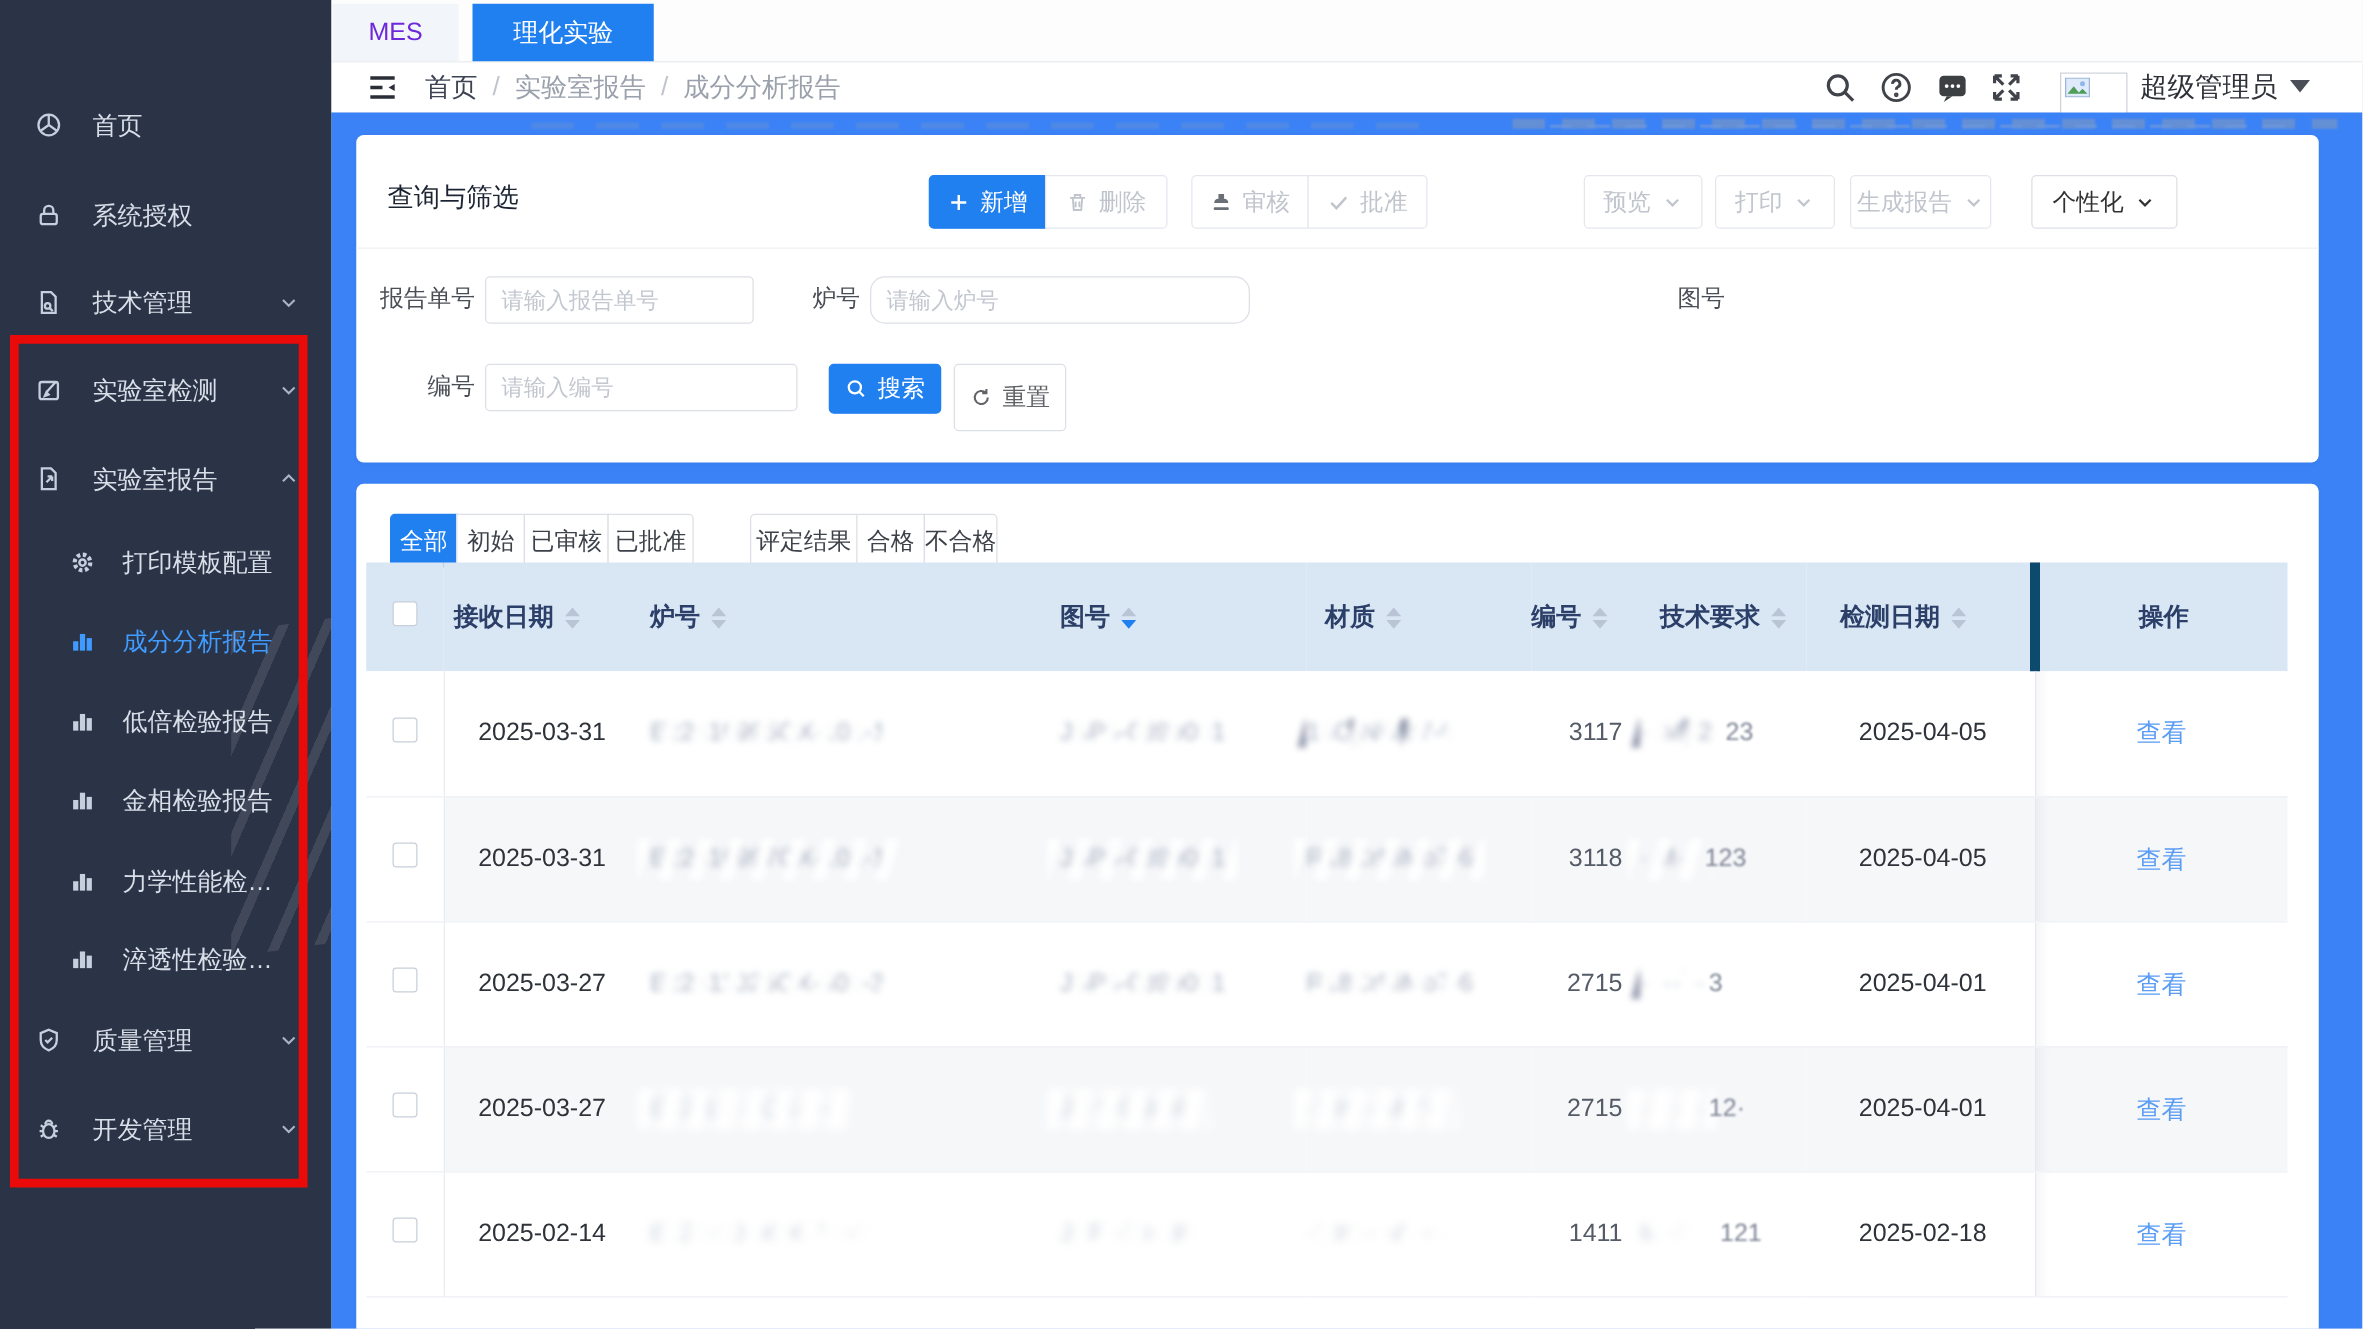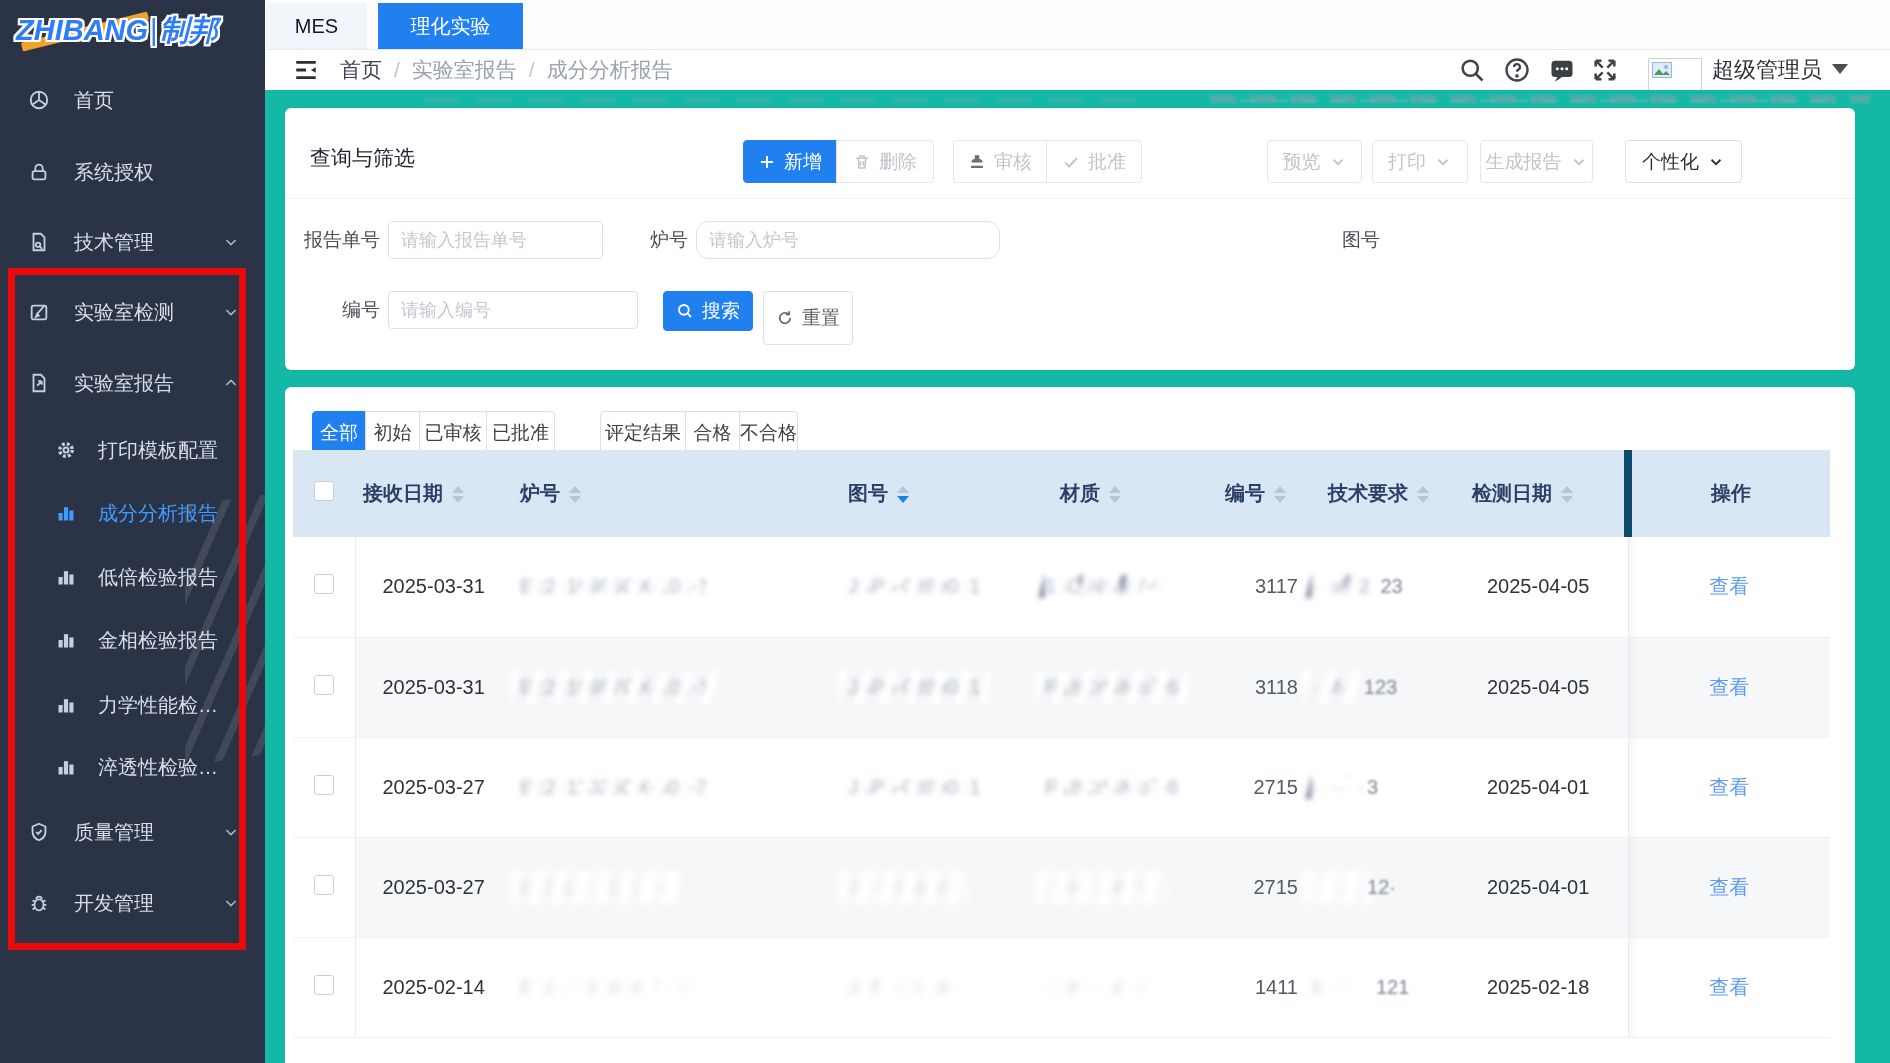--- a/index.html
+++ b/index.html
@@ -26,37 +26,37 @@
     background:repeating-linear-gradient(115deg,#fff 0 8px,transparent 8px 34px); transform:skewY(-8deg); pointer-events:none; }
 
   
   .red-box { position:absolute; left:8px; top:268px; width:238px; height:682px; border:7px solid #ea0a0a; z-index:50; pointer-events:none; }
 
   
   .main { position:absolute; left:265px; top:0; width:1625px; height:1063px; }
 
   .topbar { position:absolute; left:0; top:0; width:100%; height:50px; background:#fdfdfe; border-bottom:1px solid #eceff3; display:flex; align-items:flex-end; }
   .top-tab { height:46px; display:flex; align-items:center; justify-content:center; font-size:20px; cursor:pointer; }
-  .top-tab.mes { width:101px; margin-left:1px; background:#f2f5fa; color:#0f172a; }
+  .top-tab.mes { width:101px; margin-left:1px; background:#f2f5fa; color:#6d28d9; }
   .top-tab.lab { width:145px; margin-left:11px; background:#2080f0; color:#fff; }
 
   .header { position:absolute; left:0; top:50px; width:100%; height:40px; background:#fff; box-shadow:0 1px 4px rgba(20,40,70,.10); }
   .hamb { position:absolute; left:28px; top:7px; width:26px; height:26px; color:#2a2e36; cursor:pointer; }
   .crumbs { position:absolute; left:75px; top:0; height:40px; display:flex; align-items:center; font-size:21px; }
   .crumbs .cur { color:#3c4353; }
   .crumbs .sep { color:#c0c4cc; padding:0 12px; }
   .crumbs .dim { color:#9aa1ac; }
   .hicon { position:absolute; top:6px; width:28px; height:28px; color:#40434a; cursor:pointer; }
   .hicon svg { width:100%; height:100%; }
   .avatar { position:absolute; right:188px; top:8px; width:54px; height:46px; background:#fff; border:1px solid #cfd3d9; cursor:pointer; }
   .avatar svg { width:20px; height:16px; margin:3px; }
   .uname { position:absolute; right:68px; top:5px; font-size:22px; color:#2f3138; cursor:pointer; }
   .ucaret { position:absolute; right:42px; top:14px; width:0; height:0; border-left:8px solid transparent; border-right:8px solid transparent; border-top:10px solid #4a4e57; cursor:pointer; }
 
-  .content { position:absolute; left:0; top:90px; width:100%; height:973px; background:#14b8a6; }
+  .content { position:absolute; left:0; top:90px; width:100%; height:973px; background:#3b82f6; }
   .wm1 { position:absolute; left:945px; top:5px; width:660px; height:8px; opacity:.45; filter:blur(1px);
     background:repeating-linear-gradient(90deg,#98a0ac 0 26px,transparent 26px 40px); }
   .wm1::after { content:""; position:absolute; left:30px; top:5px; width:90%; height:2px;
     background:repeating-linear-gradient(90deg,#aab1bc 0 18px,transparent 18px 30px); }
   .wm2 { position:absolute; left:160px; top:8px; width:720px; height:5px; opacity:.22; filter:blur(1px);
     background:repeating-linear-gradient(90deg,#9aa2ae 0 34px,transparent 34px 52px); }
 
   .card { position:absolute; background:#fff; border-radius:6px; box-shadow:0 1px 3px rgba(30,50,80,.06); }
   .card.filter { left:20px; top:18px; width:1570px; height:262px; }
   .card.table { left:20px; top:297px; width:1570px; height:700px; }
@@ -115,24 +115,20 @@
   .rd2 { filter:blur(3.5px); color:#b8c0ce; }
   .rd2::after { background:repeating-linear-gradient(100deg,rgba(255,255,255,.95) 0 14px,rgba(255,255,255,.25) 14px 22px); }
   .dk::before { content:""; position:absolute; left:-4px; top:0; width:70%; height:100%;
     background:repeating-linear-gradient(75deg,rgba(52,62,100,.55) 0 7px,transparent 7px 40px); transform:skewX(-15deg); }
   .semi { color:#7d8595; filter:blur(1px); margin-left:4px; }
 </style>
 </head>
 <body>
 
 <div class="sidebar">
-  <div class="logo">
-    <span class="slash"></span>
-    <span class="logo-text"><span>ZHIBANG</span><span class="sep">|</span><span>制邦</span></span>
-  </div>
 
   <div class="nav-item" style="top:78px">
     <span class="nico">
         <svg viewBox="0 0 24 24" fill="none" stroke="currentColor" stroke-width="2">
           <circle cx="12" cy="12" r="9"></circle>
           <path d="M12 3v9l7 5M12 12l-7 5"></path>
         </svg>
       </span>
     <span class="nlabel">首页</span>
   </div>

